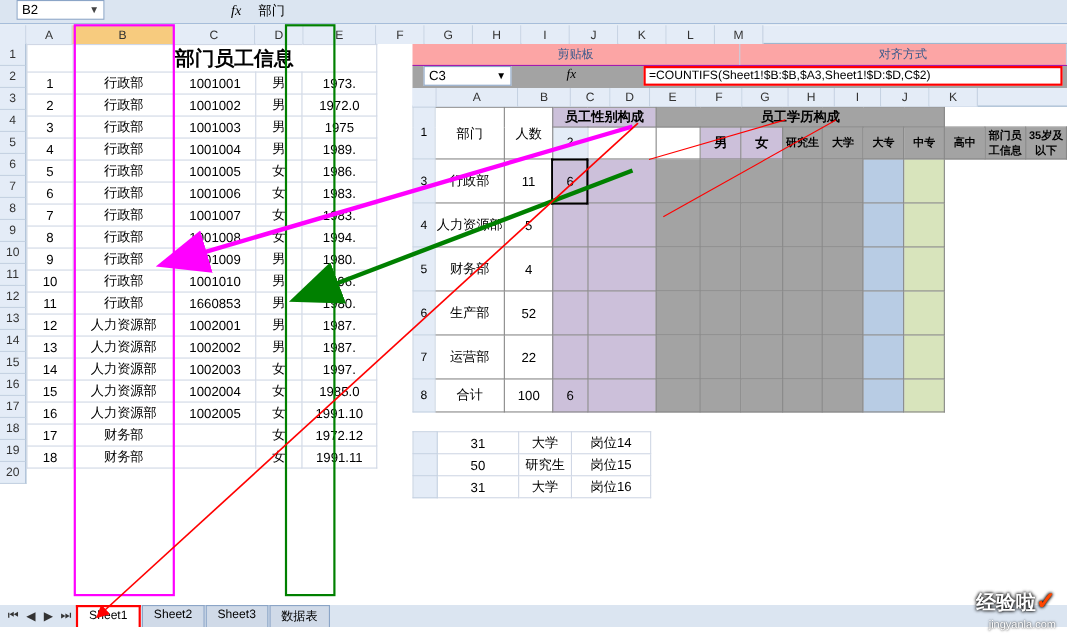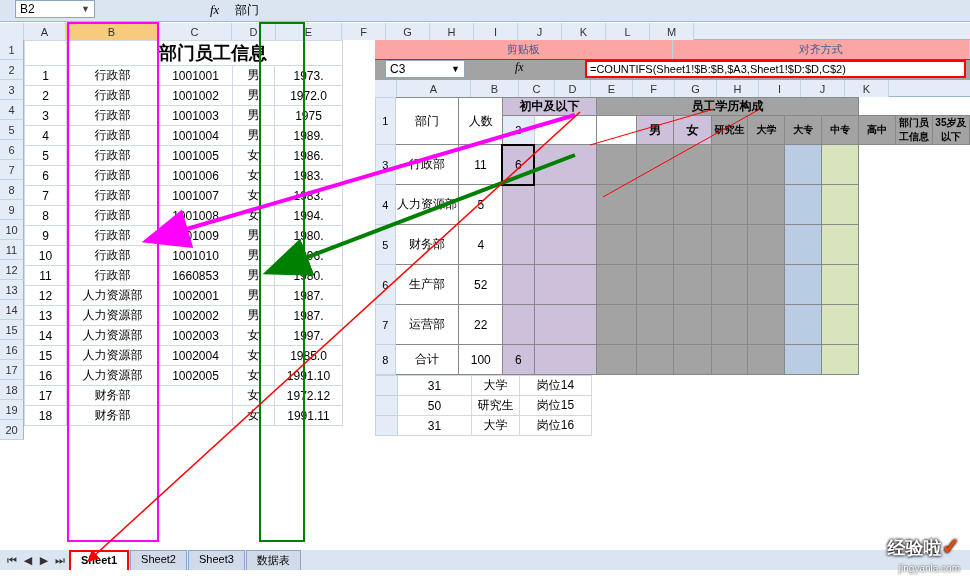--- a/index.html
+++ b/index.html
@@ -40,27 +40,27 @@
 .right-grid .colA2{width:74px}
 .right-grid .colB2{width:48px}
 .right-grid .colCD{width:36px}
 .right-grid .colE2{width:42px}
 .right-grid .merged-title{font-weight:bold}
 .right-grid .bg-purple{background:#ccc0da}
 .right-grid .bg-orange{background:#a3a3a3}
 .right-grid .bg-blue{background:#b8cce4}
 .right-grid .bg-green{background:#d8e4bc}
 .right-grid .active-cell{border:2px solid #000 !important;position:relative}
-.lower-table{margin-top:0}
+.lower-table{margin-top:17px}
 .lower-table td{border:1px solid #d0d7e5;height:20px}
 .sheet-tabs{position:absolute;bottom:8px;left:0;right:0;height:20px;background:#dbe5f1;display:flex;align-items:center;font-size:11px}
 .sheet-nav{display:flex;margin-left:4px}
 .sheet-nav span{width:16px;text-align:center;color:#333;cursor:pointer}
 .sheet-tab{padding:2px 10px;background:#fff;border:1px solid #8ba5c7;border-bottom:none;margin-left:1px;cursor:pointer}
-.sheet-tab.active{background:#fff;font-weight:bold;border:2px solid red;border-bottom:none}
+.sheet-tab.active{background:#fff;font-weight:normal;border:2px solid red;border-bottom:none}
 .sheet-tab.inactive{background:#d0dae8}
 .watermark{position:absolute;bottom:18px;right:10px;color:#fff;font-size:18px;font-weight:bold;text-shadow:0 0 3px #000,0 0 3px #000;z-index:100}
 .watermark-small{position:absolute;bottom:4px;right:10px;color:#fff;font-size:10px;text-shadow:0 0 2px #000;z-index:100}
 .checkmark{color:#ff4500;font-size:22px}
 svg.arrows{position:absolute;top:0;left:0;pointer-events:none;z-index:20}
 </style>
 </head>
 <body>
 
 <div class="ribbon-partial"></div>
@@ -281,21 +281,21 @@
       <div class="col-header-cell" style="width:44px">J</div>
       <div class="col-header-cell" style="width:44px">K</div>
     </div>
   <div class="right-grid">
     <table id="right-table">
         <tbody>
           <tr>
             <td class="rh" rowspan="2">1</td>
             <td class="colA2" rowspan="2">部门</td>
             <td class="colB2" rowspan="2">人数</td>
-            <td colspan="2" class="merged-title bg-purple">初中及以下</td>
+            <td colspan="2" class="merged-title bg-purple">员工性别构成</td>
             <td colspan="7" class="merged-title bg-orange">员工学历构成</td>
           </tr>
           <tr>
             <td class="rh">2</td>
             <td class="colA2"></td>
             <td class="colB2"></td>
             <td class="colCD bg-purple" style="font-weight:bold">男</td>
             <td class="colCD bg-purple" style="font-weight:bold">女</td>
             <td class="colE2 bg-orange" style="font-weight:bold;font-size:10px">研究生</td>
             <td class="colE2 bg-orange" style="font-weight:bold;font-size:10px">大学</td>

